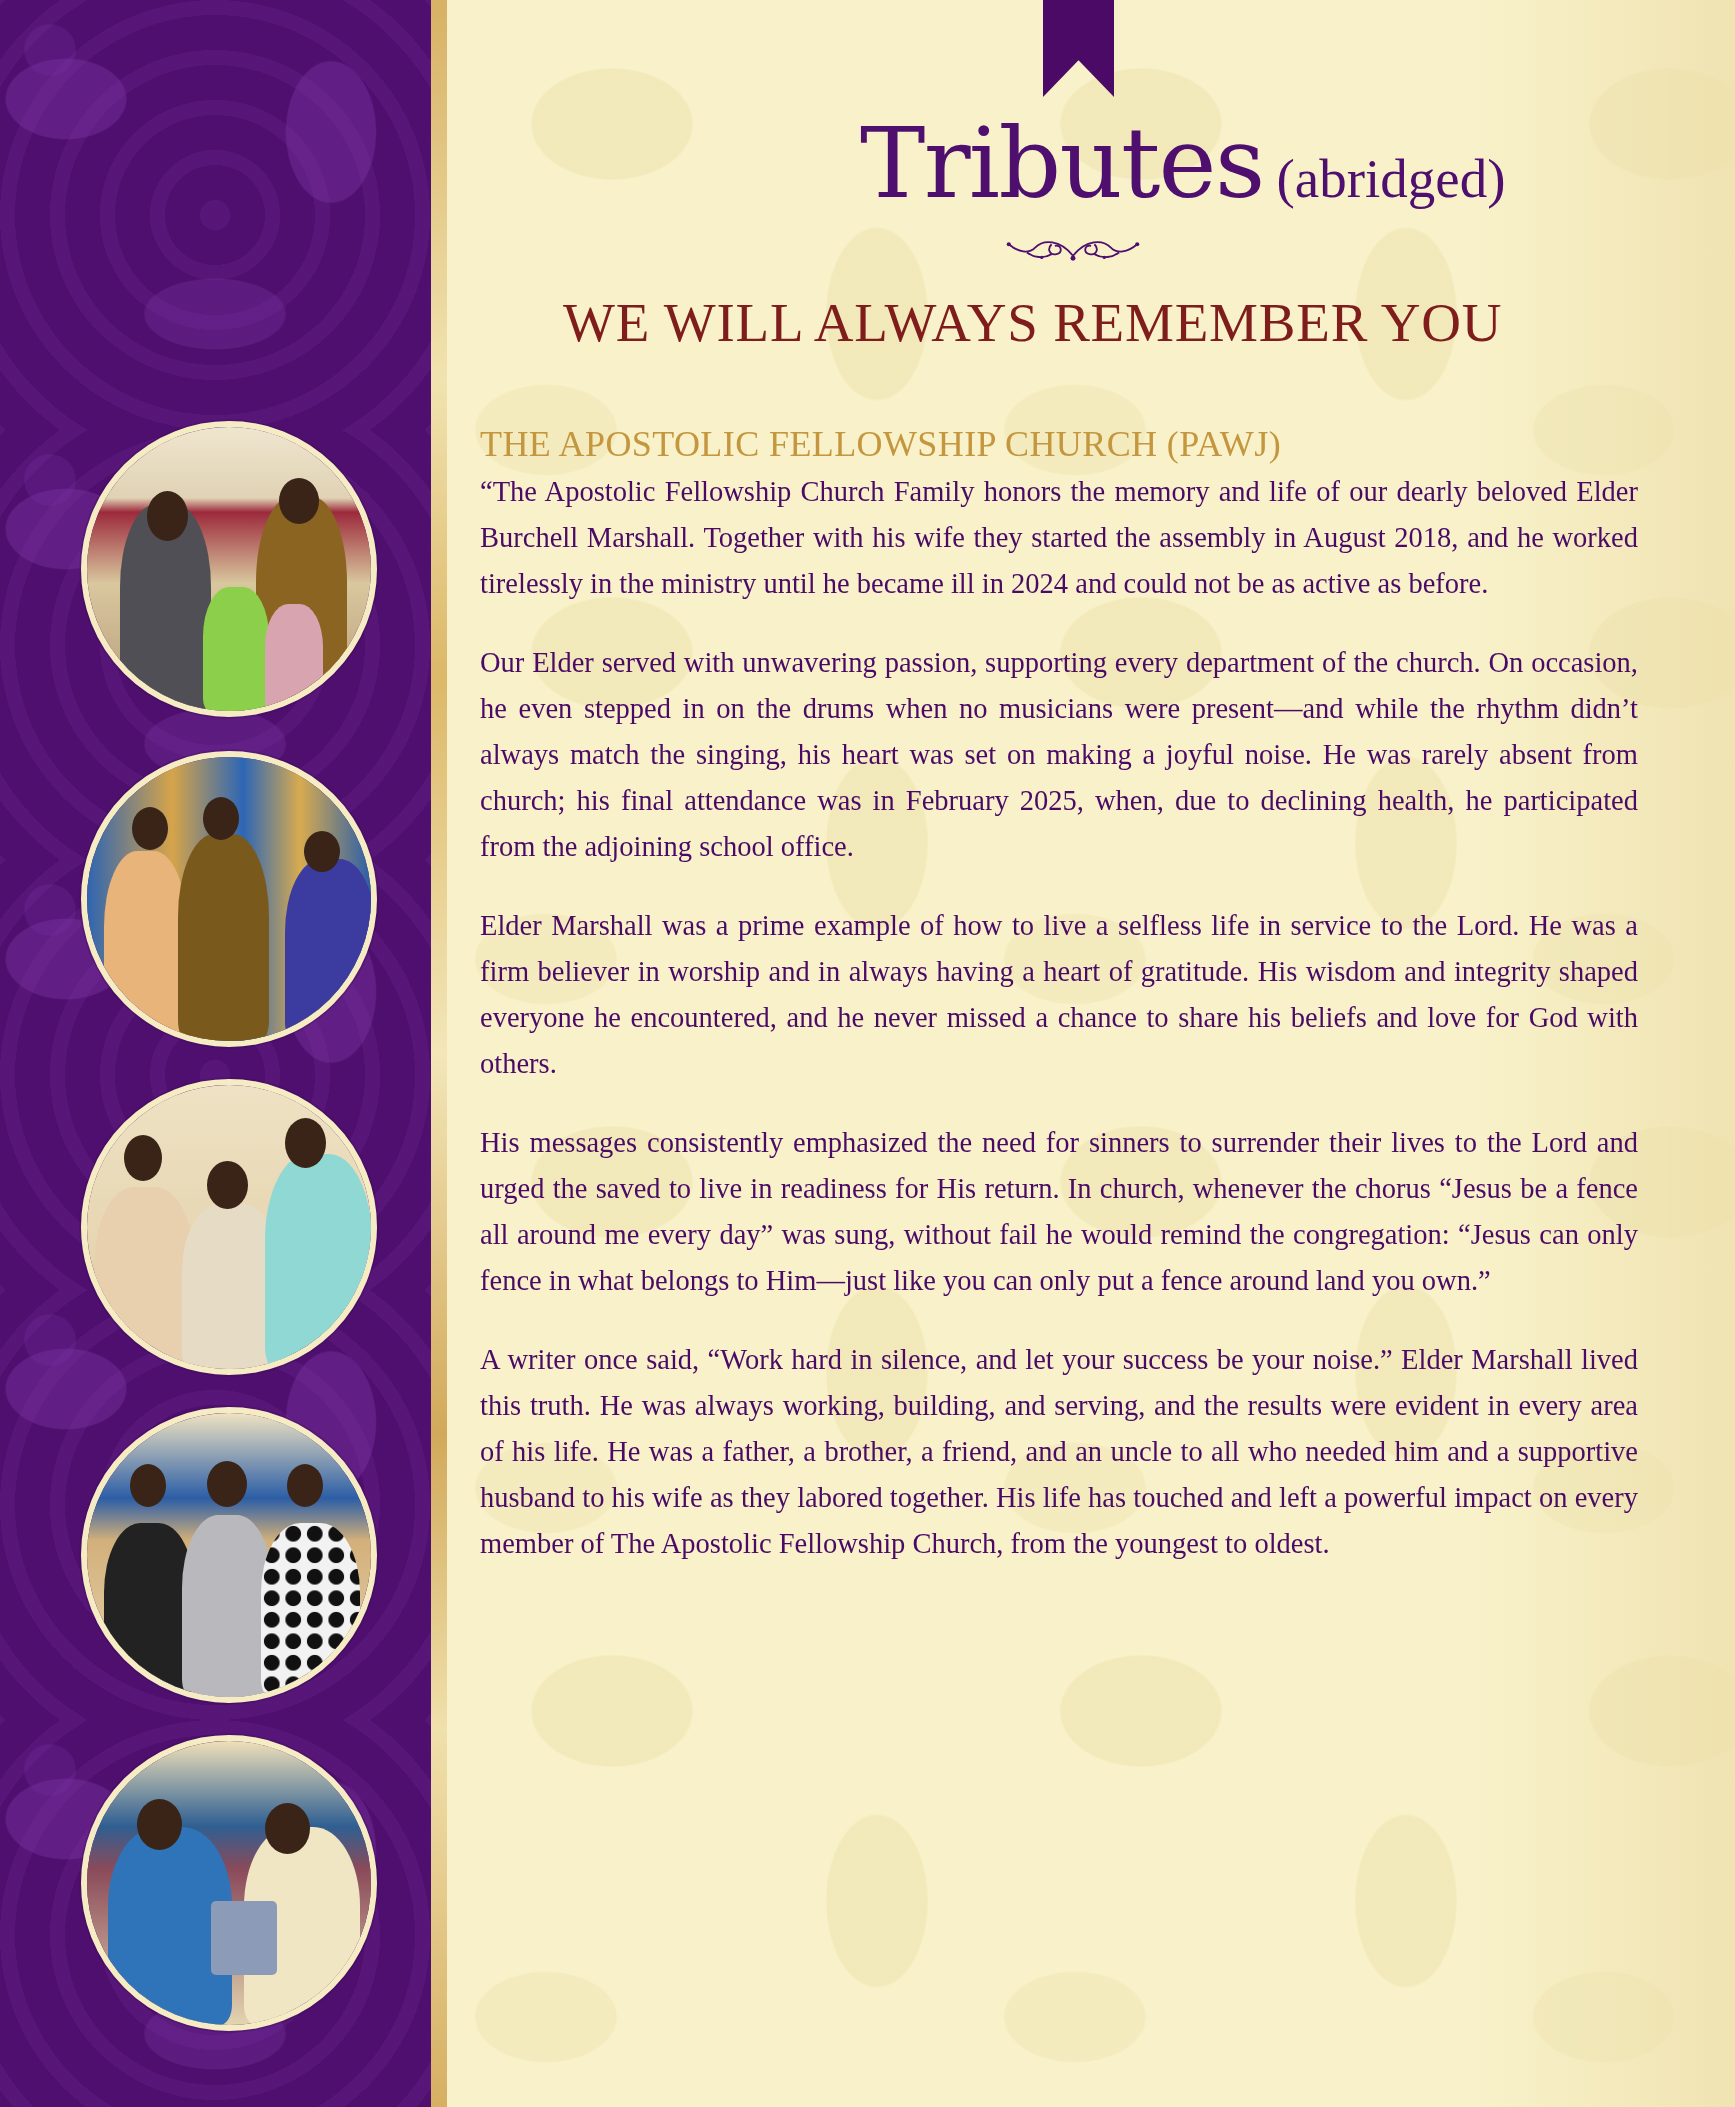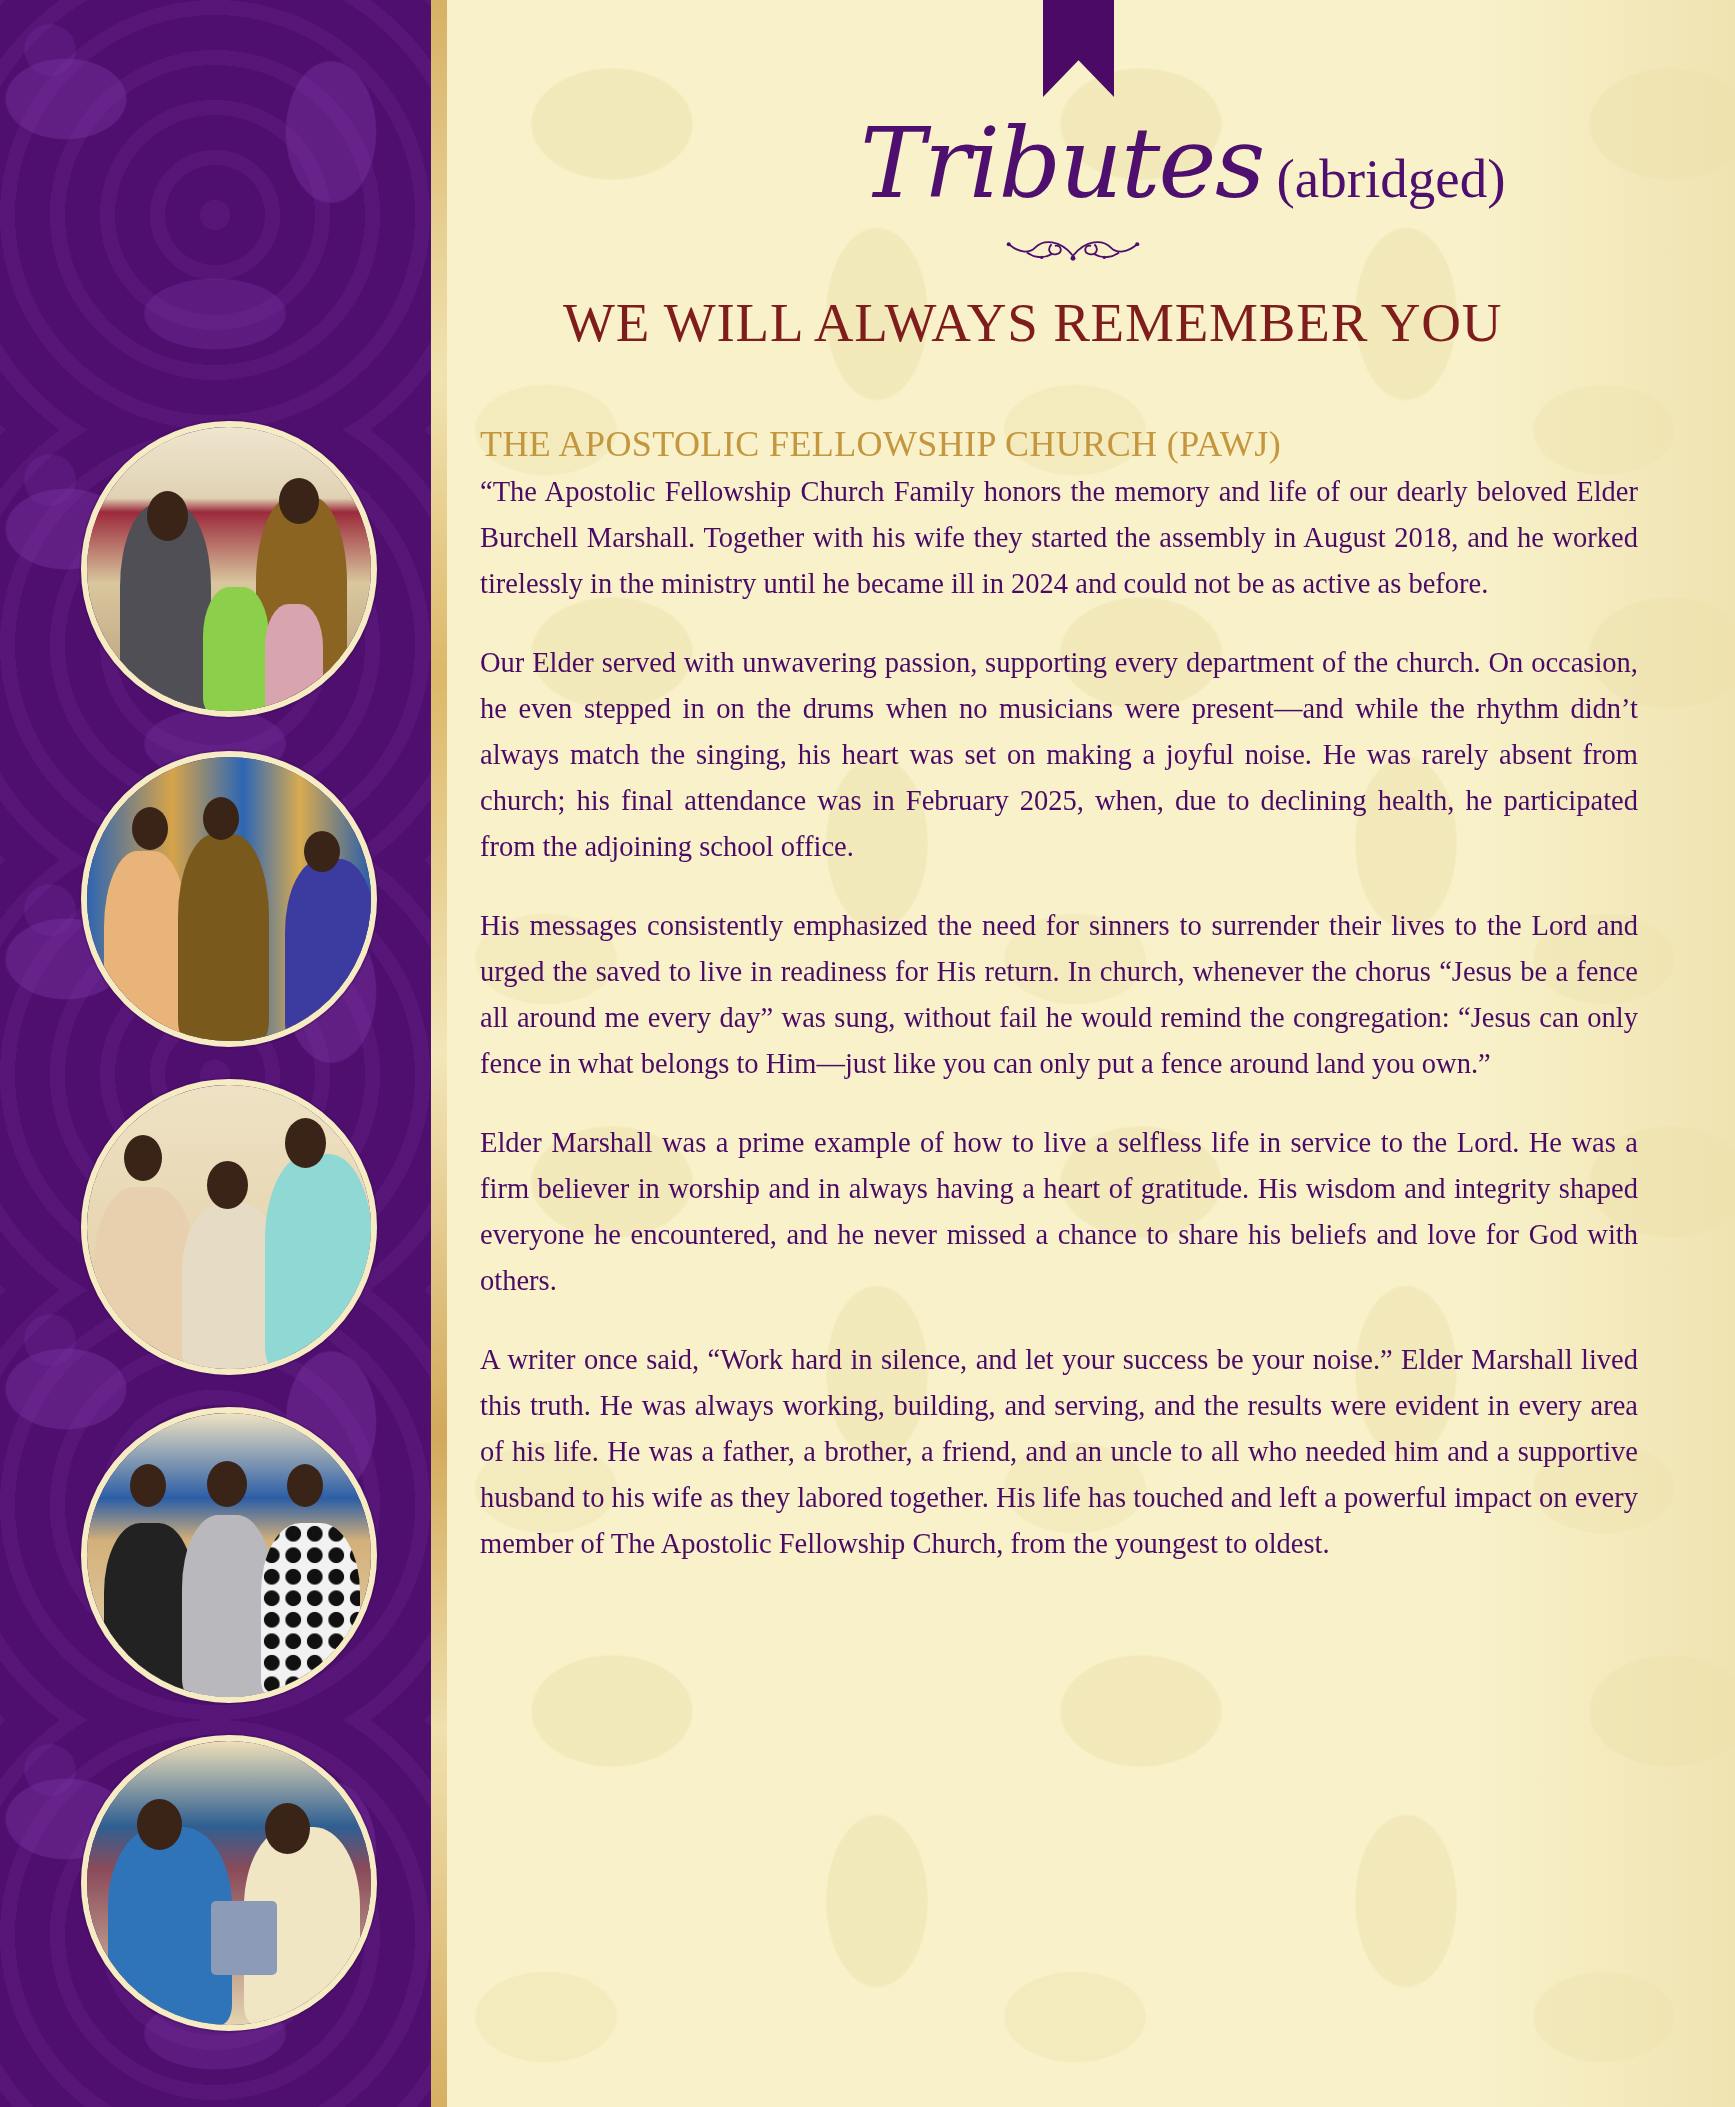--- a/index.html
+++ b/index.html
@@ -40,21 +40,21 @@
   .ribbon {
     position: absolute; left: 1043px; top: 0; width: 71px; height: 97px;
     background: #4a0a66;
     clip-path: polygon(0 0, 100% 0, 100% 100%, 50% 62%, 0 100%);
   }
   .title-row {
     position: absolute; left: 860px; top: 114px; height: 116px;
     display: flex; align-items: baseline; color: #4e0f6e;
   }
   .title-script {
-    font-family: "DejaVu Serif", serif; font-style: italic;
+    font-family: "DejaVu Serif", serif; 
     font-size: 98px; letter-spacing: -1.7px; line-height: 1;
   }
   .title-sub {
     font-family: "Liberation Serif", serif; font-size: 55px; margin-left: 13px; line-height: 1;
   }
   .ornament {
     position: absolute; left: 1002px; top: 236px; width: 142px; height: 28px;
   }
   .heading-1 {
     position: absolute; left: 480px; width: 1157px; top: 293px; 
@@ -166,17 +166,17 @@
     <circle cx="124" cy="26" r="2"></circle>
   </g>
 </svg>
 
 <div class="heading-1">WE WILL ALWAYS REMEMBER YOU</div>
 <div class="heading-2">THE APOSTOLIC FELLOWSHIP CHURCH (PAWJ)</div>
 
 <div class="body-text">
   <p>“The Apostolic Fellowship Church Family honors the memory and life of our dearly beloved Elder Burchell Marshall. Together with his wife they started the assembly in August 2018, and he worked tirelessly in the ministry until he became ill in 2024 and could not be as active as before.</p>
   <p>Our Elder served with unwavering passion, supporting every department of the church. On occasion, he even stepped in on the drums when no musicians were present—and while the rhythm didn’t always match the singing, his heart was set on making a joyful noise. He was rarely absent from church; his final attendance was in February 2025, when, due to declining health, he participated from the adjoining school office.</p>
+  <p>Elder Marshall was a prime example of how to live a selfless life in service to the Lord. He was a firm believer in worship and in always having a heart of gratitude. His wisdom and integrity shaped everyone he encountered, and he never missed a chance to share his beliefs and love for God with others.</p>
   <p>His messages consistently emphasized the need for sinners to surrender their lives to the Lord and urged the saved to live in readiness for His return. In church, whenever the chorus “Jesus be a fence all around me every day” was sung, without fail he would remind the congregation: “Jesus can only fence in what belongs to Him—just like you can only put a fence around land you own.”</p>
-  <p>Elder Marshall was a prime example of how to live a selfless life in service to the Lord. He was a firm believer in worship and in always having a heart of gratitude. His wisdom and integrity shaped everyone he encountered, and he never missed a chance to share his beliefs and love for God with others.</p>
   <p>A writer once said, “Work hard in silence, and let your success be your noise.” Elder Marshall lived this truth. He was always working, building, and serving, and the results were evident in every area of his life. He was a father, a brother, a friend, and an uncle to all who needed him and a supportive husband to his wife as they labored together. His life has touched and left a powerful impact on every member of The Apostolic Fellowship Church, from the youngest to oldest.</p>
 </div>
 
 
 </body></html>

